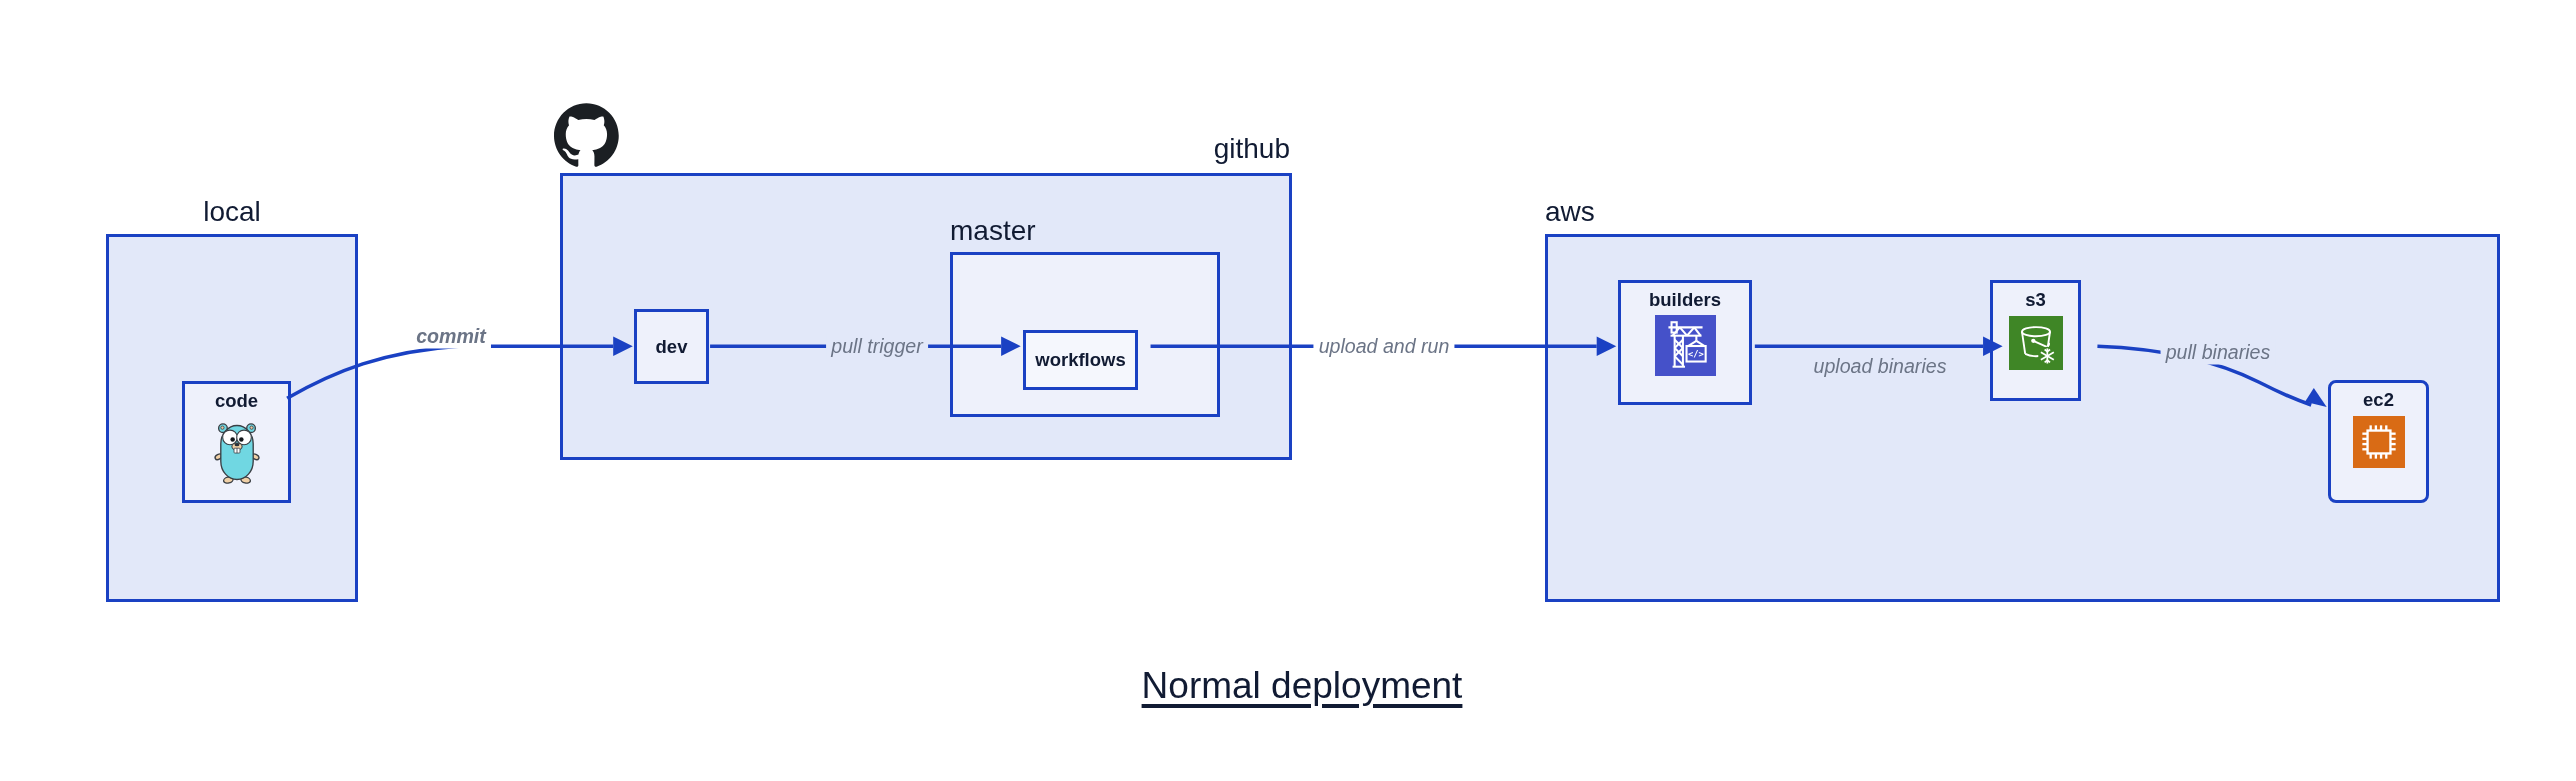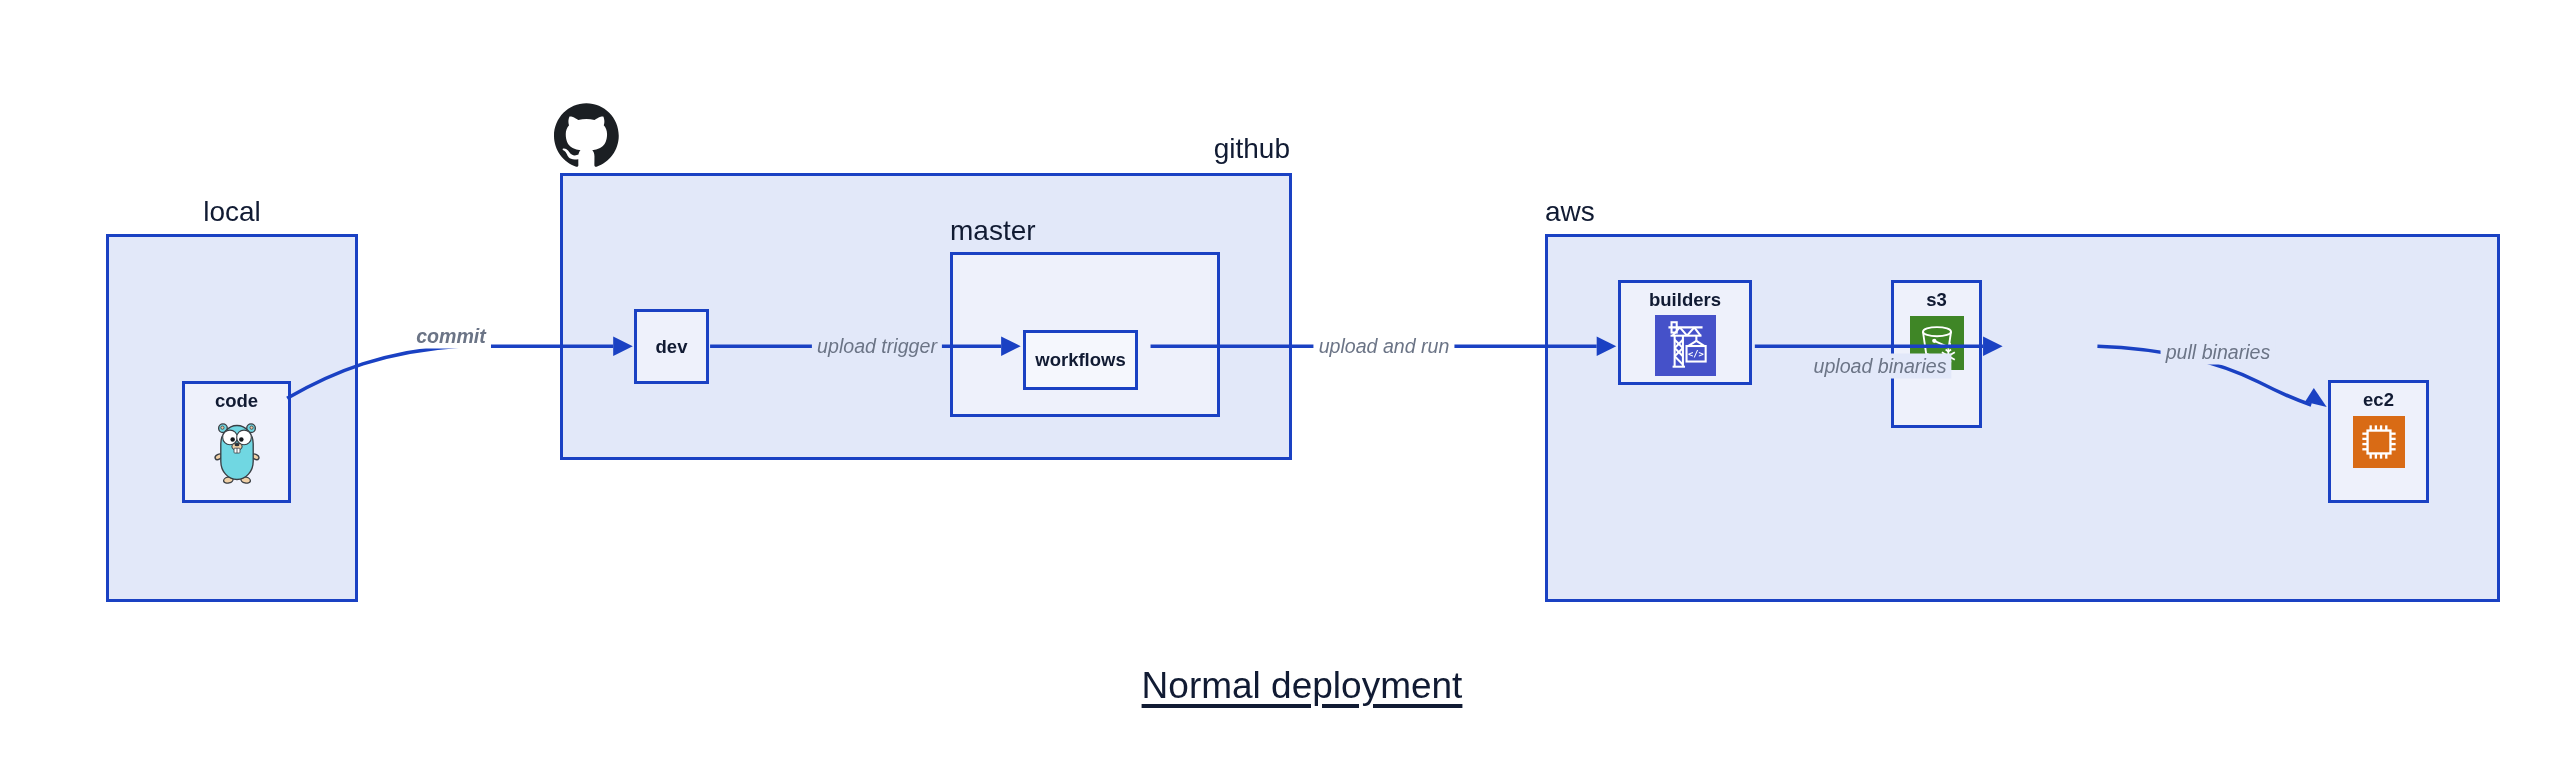--- a/index.html
+++ b/index.html
@@ -106,21 +106,21 @@
   </div>
 
   <div class="node-box center" style="left:634px;top:309px;width:75px;height:75px;">
     <div class="node-label solo">dev</div>
   </div>
 
   <div class="node-box center" style="left:1023px;top:330px;width:115px;height:60px;background:var(--workflows-fill);">
     <div class="node-label solo">workflows</div>
   </div>
 
-  <div class="node-box" style="left:1618px;top:280px;width:134px;height:105px;">
+  <div class="node-box" style="left:1618px;top:280px;width:134px;height:125px;">
     <div class="node-label">builders</div>
     <svg class="node-icon" width="61" height="61" viewBox="0 0 118 118" style="margin-top:4.1px;">
       <rect x="0" y="0" width="118" height="118" fill="var(--builders-icon-bg)"></rect>
       <g stroke="#ffffff" stroke-width="4" fill="none">
         <rect x="32" y="14" width="10" height="20"></rect>
         <line x1="26" y1="24" x2="92" y2="24"></line>
         <line x1="30" y1="40" x2="90" y2="40"></line>
         <line x1="34" y1="40" x2="48" y2="24"></line>
         <line x1="48" y1="24" x2="62" y2="40"></line>
         <line x1="62" y1="40" x2="76" y2="24"></line>
@@ -135,21 +135,21 @@
         <line x1="34" y1="100" x2="58" y2="100"></line>
         <line x1="80" y1="40" x2="80" y2="50"></line>
         <line x1="80" y1="50" x2="64" y2="60"></line>
         <line x1="80" y1="50" x2="96" y2="60"></line>
         <rect x="61" y="60" width="37" height="30"></rect>
       </g>
       <text x="79" y="82" text-anchor="middle" fill="#ffffff" font-family="DejaVu Sans Mono, monospace" font-size="17" font-weight="bold">&lt;/&gt;</text>
     </svg>
   </div>
 
-  <div class="node-box" style="left:1891px;top:280px;width:91px;height:148px;">
+  <div class="node-box" style="left:1990px;top:280px;width:91px;height:121px;">
     <div class="node-label">s3</div>
     <svg class="node-icon" width="54" height="54" viewBox="0 0 100 100" style="margin-top:5.2px;">
       <rect x="0" y="0" width="100" height="100" fill="var(--s3-icon-bg)"></rect>
       <g stroke="#ffffff" stroke-width="3.5" fill="none">
         <ellipse cx="50" cy="29" rx="26" ry="8.5"></ellipse>
         <line x1="24" y1="29" x2="30" y2="70"></line>
         <line x1="76" y1="29" x2="70" y2="70"></line>
         <path d="M 30 70 Q 50 79 70 70"></path>
         <line x1="45" y1="46" x2="70" y2="57"></line>
         <path d="M 70 57 Q 75 55 74 50"></path>
@@ -161,21 +161,21 @@
         <line x1="59" y1="67" x2="83" y2="81"></line>
         <line x1="83" y1="67" x2="59" y2="81"></line>
         <line x1="66" y1="62" x2="71" y2="66"></line>
           <line x1="76" y1="62" x2="71" y2="66"></line>
         <line x1="66" y1="86" x2="71" y2="82"></line>
           <line x1="76" y1="86" x2="71" y2="82"></line>
       </g>
     </svg>
   </div>
 
-  <div class="node-box" style="left:2328px;top:380px;width:101px;height:123px;">
+  <div class="node-box" style="left:2328px;top:380px;width:101px;height:123px;border-radius:8px;">
     <div class="node-label">ec2</div>
     <svg class="node-icon" width="52" height="52" viewBox="0 0 100 100" style="margin-top:5.2px;">
       <rect x="0" y="0" width="100" height="100" fill="var(--ec2-icon-bg)"></rect>
       <g stroke="#ffffff" stroke-width="4.5" fill="none">
         <rect x="28" y="28" width="44" height="44"></rect>
         <line x1="34" y1="18" x2="34" y2="28"></line>
           <line x1="44" y1="18" x2="44" y2="28"></line>
         <line x1="54" y1="18" x2="54" y2="28"></line>
           <line x1="64" y1="18" x2="64" y2="28"></line>
         <line x1="34" y1="72" x2="34" y2="82"></line>
@@ -201,21 +201,21 @@
     <polygon points="1981,672 1943,653 1943,691"></polygon>
     <path d="M 2233 672 L 3099 672"></path>
     <polygon points="3137,672 3099,653 3099,691"></polygon>
     <path d="M 3406 672 L 3849 672"></path>
     <polygon points="3887,672 3849,653 3849,691"></polygon>
     <path d="M 4071 672 C 4180 676 4290 694 4385 742 C 4432 766 4462 778 4486 786"></path>
     <polygon points="4516,790 4474,780 4491,753"></polygon>
   </svg>
 
   <div class="edge-label on-white" style="left:451px;top:336px;font-weight:bold;">commit</div>
-  <div class="edge-label on-fill" style="left:877px;top:346px;">upload trigger</div>
+  <div class="edge-label on-fill" style="left:877px;top:346px;">pull trigger</div>
   <div class="edge-label on-white" style="left:1384px;top:346px;">upload and run</div>
   <div class="edge-label on-fill" style="left:1880px;top:346px;margin-top:20px;">upload binaries</div>
   <div class="edge-label on-fill" style="left:2218px;top:352px;">pull binaries</div>
 
   <div class="diagram-title">Normal deployment</div>
 
 </div>
 
 
 </body></html>

